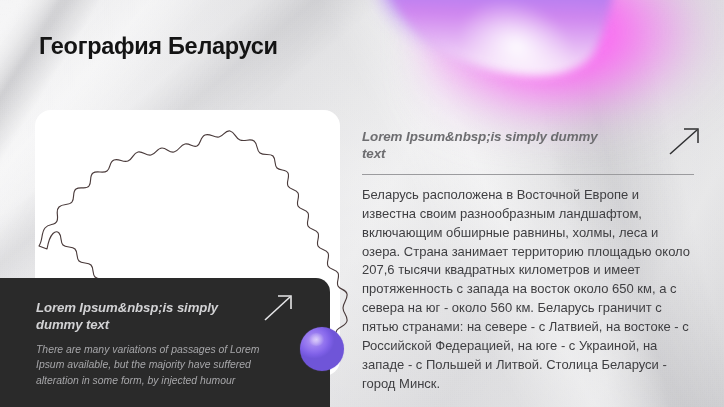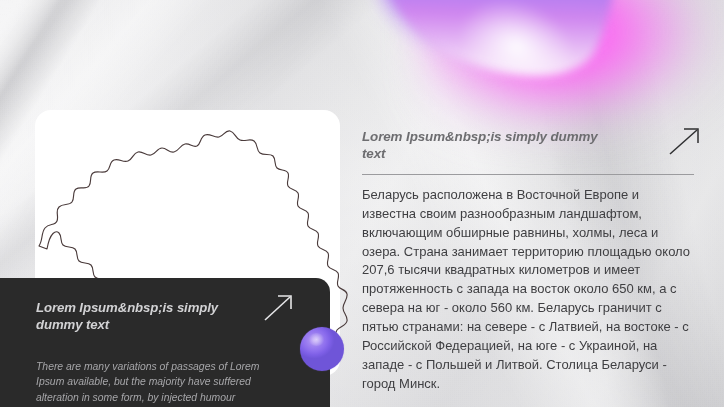--- a/index.html
+++ b/index.html
@@ -91,21 +91,21 @@
     background:#2a2a2a;
     border-radius:0 14px 0 0;
     overflow:hidden;
   }
   .dark-inner { position:absolute; left:62px; top:22px; width:232px; }
   .dc-title {
     font-size:13.2px; font-weight:bold; font-style:italic;
     color:#d2d2d4; line-height:1.28; letter-spacing:-.1px;
   }
   .dc-body {
-    margin-top:25px;
+    margin-top:8px;
     font-size:10.4px; font-style:italic; color:#a6a6a9;
     line-height:1.48;
   }
   .dc-arrow { position:absolute; left:287px; top:14px; width:36px; height:32px; }
 
   
   .sphere {
     position:absolute; left:300px; top:327px;
     width:44px; height:44px; border-radius:50%;
     background:
@@ -153,20 +153,21 @@
   <div class="bg-folds"></div>
   <div class="bg-grain"></div>
   <div class="bg-vignette"></div>
 
   <div class="blob-wrap">
     <div class="blob-glow"></div>
     <div class="blob-tail"></div>
     <div class="blob-drop"></div>
   </div>
 
+  <h1 class="page-title">География Беларуси</h1>
 
   <div class="map-card">
     <svg class="map-svg" viewBox="0 0 330 250">
       <path d="M12,126 C16,120 14,113 18,108 C22,103 28,106 30,101 C32,96 28,91 32,87
                C36,83 42,86 45,82 C48,78 45,72 49,69 C53,66 59,70 62,66
                C65,62 62,56 66,53 C70,50 76,54 80,51 C84,48 82,42 87,40
                C92,38 96,43 101,41 C106,39 106,33 111,32 C116,31 119,36 124,35
                C129,34 130,28 135,28 C140,28 142,33 147,32 C152,31 153,25 158,24
                C163,23 166,28 170,26 C174,24 173,17 178,15 C183,13 187,18 192,17
                C197,16 198,10 203,11 C208,12 208,18 213,20 C218,22 223,18 227,21

